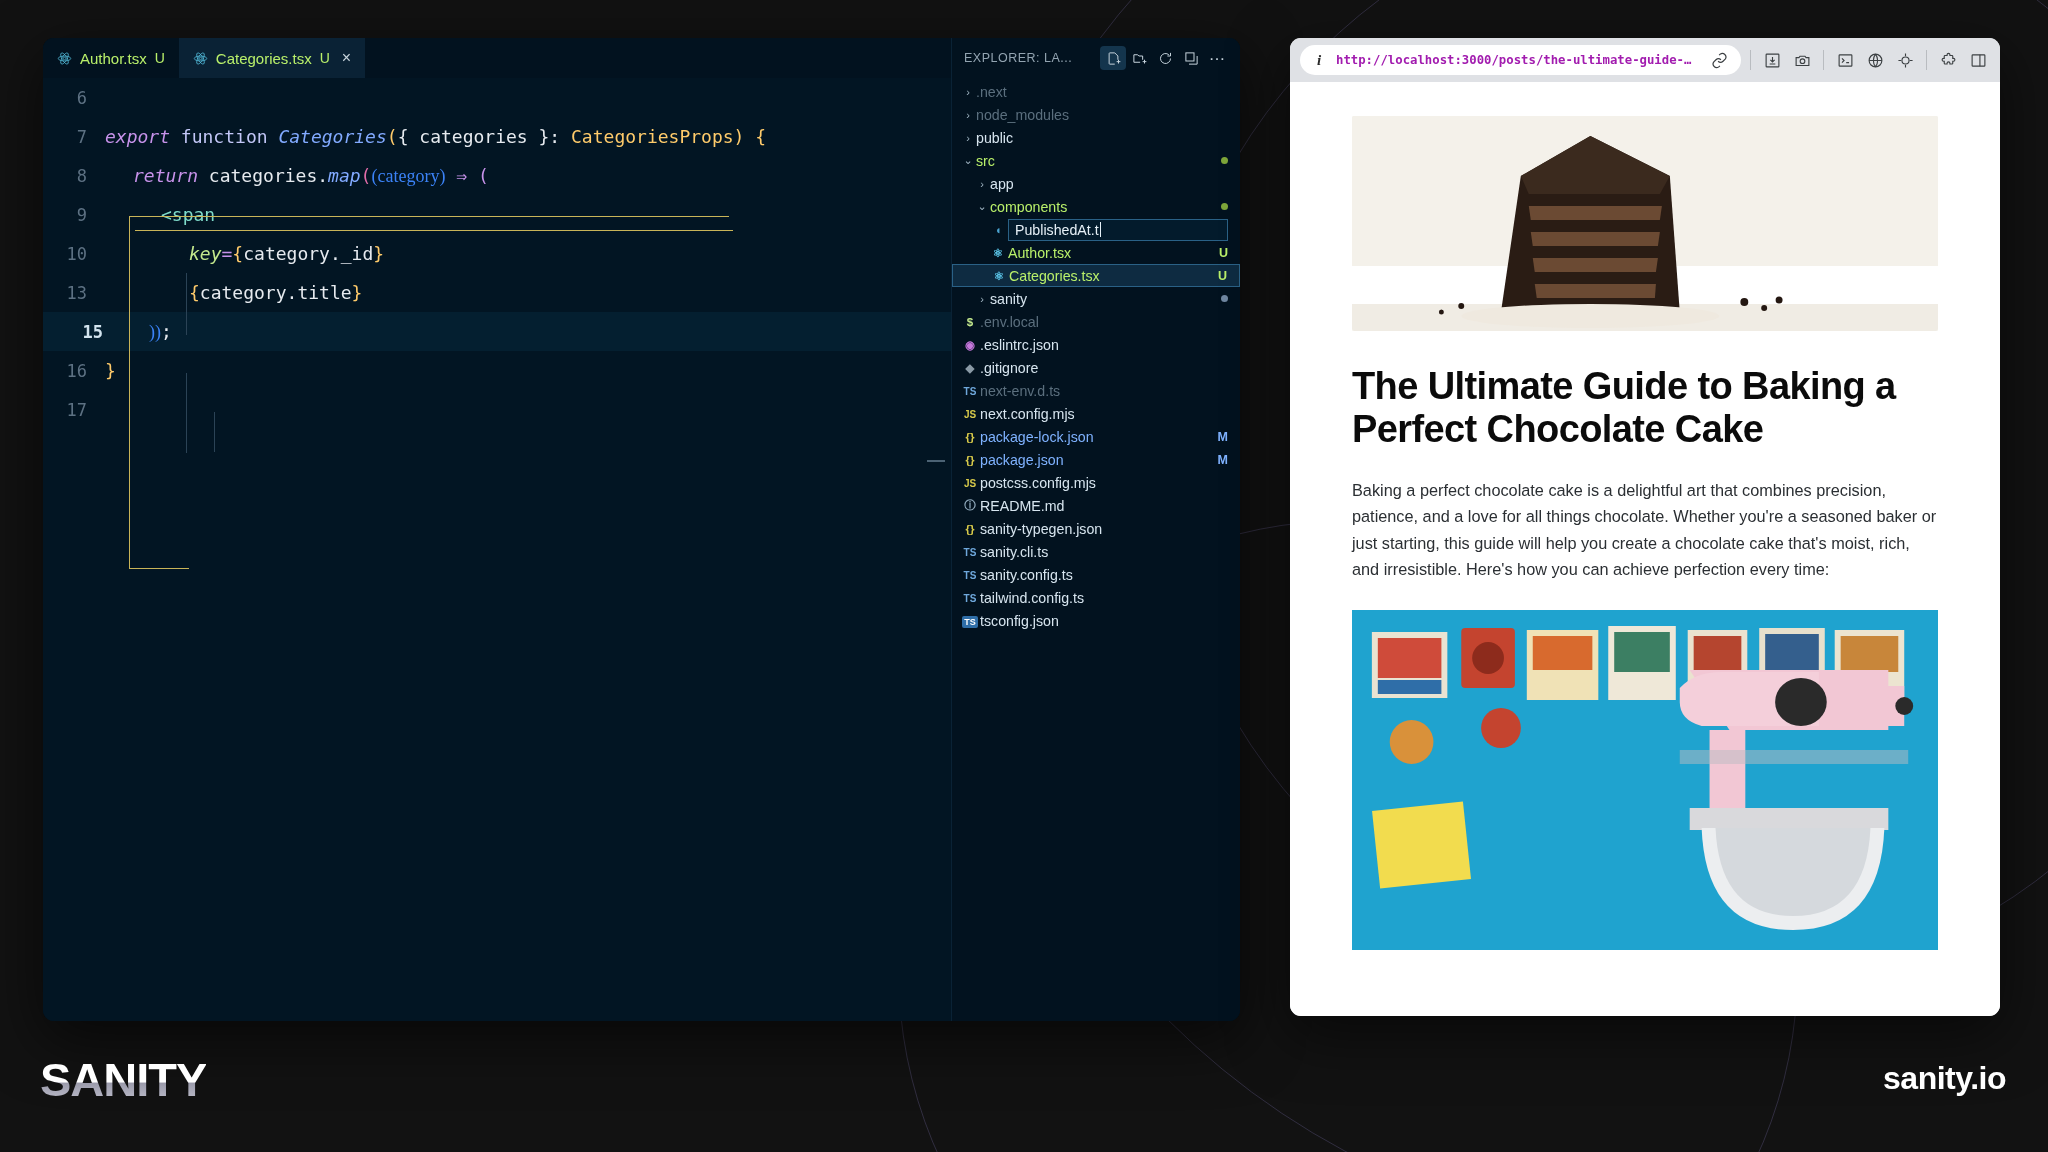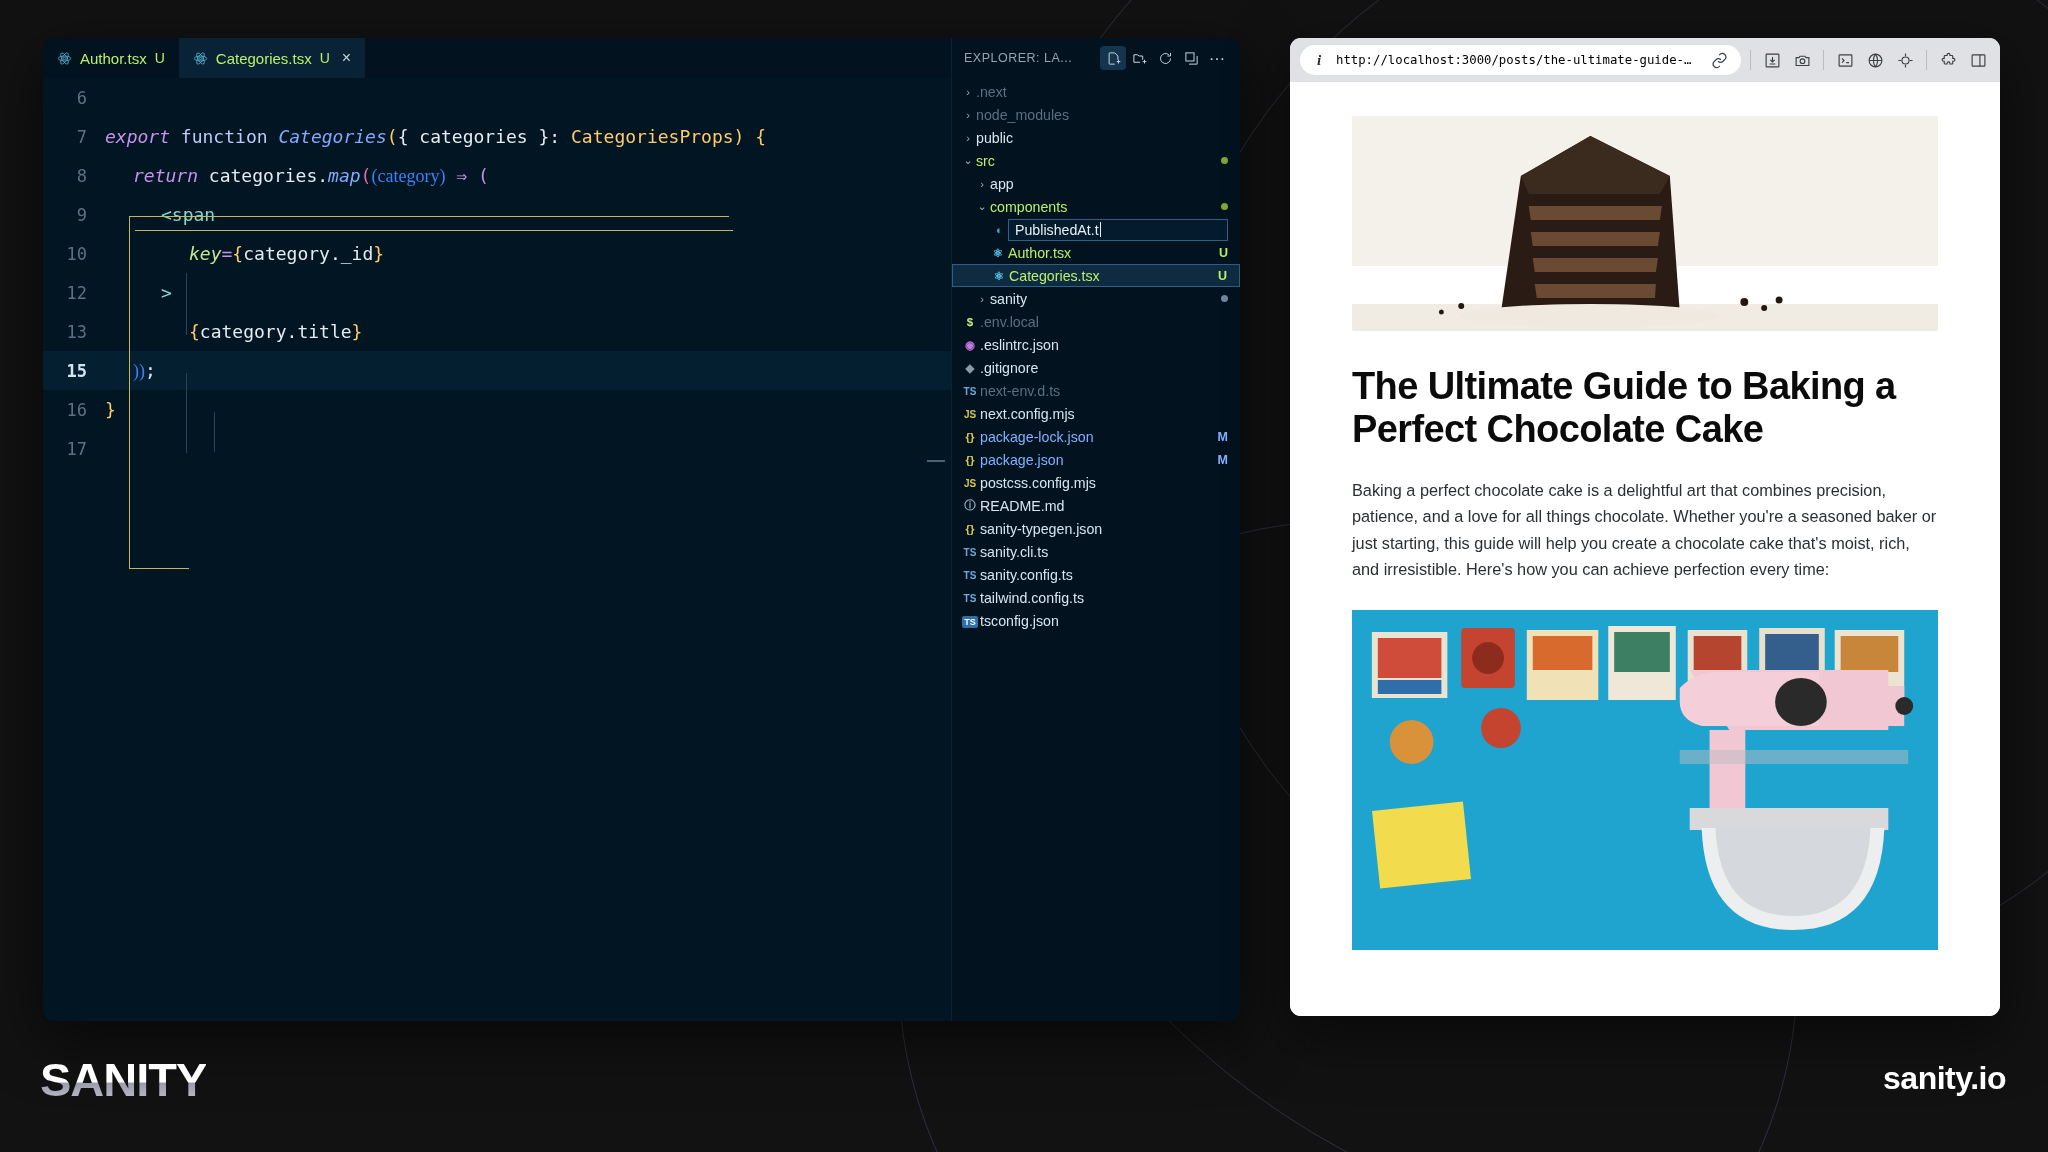--- a/index.html
+++ b/index.html
@@ -60,21 +60,21 @@
   .tab.active { background: #0a2235; }
   .tab.active::after {
     content:""; position:absolute; left:0; right:0; bottom:0; height:1px; background:#0a2235;
   }
   .tab .react-ico { width: 15px; height: 15px; flex: 0 0 15px; opacity: .85; }
   .tab .mod { color: #b9f06a; font-size: 14px; }
   .tab .close { color: #c9d6de; font-size: 16px; margin-left: 4px; line-height: 1; }
 
   .code-area { flex: 1; background: #021523; position: relative; overflow: hidden; }
   .code-row { display: flex; height: 39px; align-items: center; position: relative; }
-  .code-row.hl { background: #041f30; }
+  .code-row.hl { background: #041f30; padding-left: 16px; }
   .lnum {
     width: 62px; flex: 0 0 62px; text-align: right; padding-right: 18px;
     color: #5d7183; font-size: 17px;
     font-family: "DejaVu Sans Mono", monospace;
   }
   .lnum.cur { color: #d3e4ef; font-weight: bold; }
   .ctext {
     font-family: "DejaVu Sans Mono", monospace;
     font-size: 18px; white-space: pre; color: #e3eaf0;
   }
@@ -200,21 +200,21 @@
     display: flex; align-items: center; padding: 0 10px; gap: 8px;
     min-width: 0;
   }
   .info-i {
     width: 18px; flex: 0 0 18px; text-align: center;
     font-family: "Liberation Serif", serif; font-style: italic;
     font-size: 15px; color: #2b2b2b; font-weight: bold;
   }
   .urltext {
     flex: 1; font-family: "DejaVu Sans Mono", monospace; font-size: 12.3px;
-    color: #000000; white-space: nowrap; overflow: hidden;
+    color: #a21caf; white-space: nowrap; overflow: hidden; font-weight: bold;
   }
   .br-ico {
     width: 24px; height: 24px; flex: 0 0 24px;
     display: flex; align-items: center; justify-content: center;
     color: #3c4043; cursor: pointer;
   }
   .br-ico svg { width: 17px; height: 17px; }
   .br-sep { width: 1px; height: 20px; background: #b9bcc0; margin: 0 3px; }
 
   .br-page { flex: 1; background: #fff; overflow: hidden; padding: 0 0; }
@@ -316,24 +316,20 @@
           <span class="ctext" style="padding-left:56px"><span class="tag">&lt;span</span></span>
         </div>
 
         <div class="code-row">
           <span class="lnum">10</span>
           <span class="ctext" style="padding-left:84px"><span class="attr">key</span><span class="eq">=</span><span class="punc">{</span><span class="plain">category._id</span><span class="punc">}</span></span>
         </div>
 
 
 
-        <div class="code-row">
-          <span class="lnum">12</span>
-          <span class="ctext" style="padding-left:56px"><span class="tag">&gt;</span></span>
-        </div>
 
         <div class="code-row">
           <span class="lnum">13</span>
           <span class="ctext" style="padding-left:84px"><span class="punc">{</span><span class="plain">category.title</span><span class="punc">}</span></span>
         </div>
 
 
         <div class="code-row hl">
           <span class="lnum cur">15</span>
           <span class="ctext" style="padding-left:28px"><span class="paren-b">))</span><span class="plain">;</span></span>

